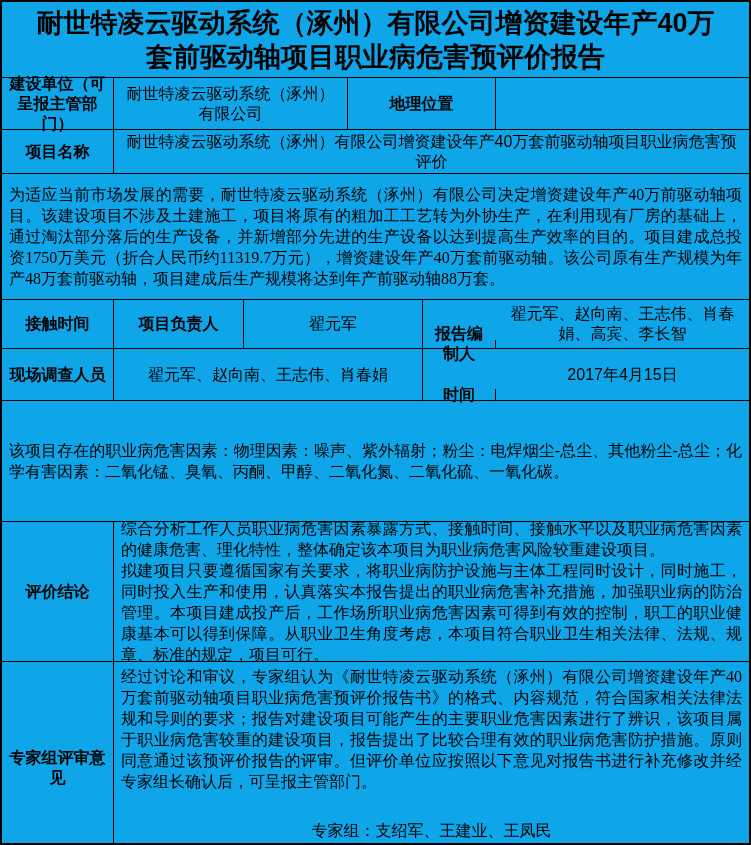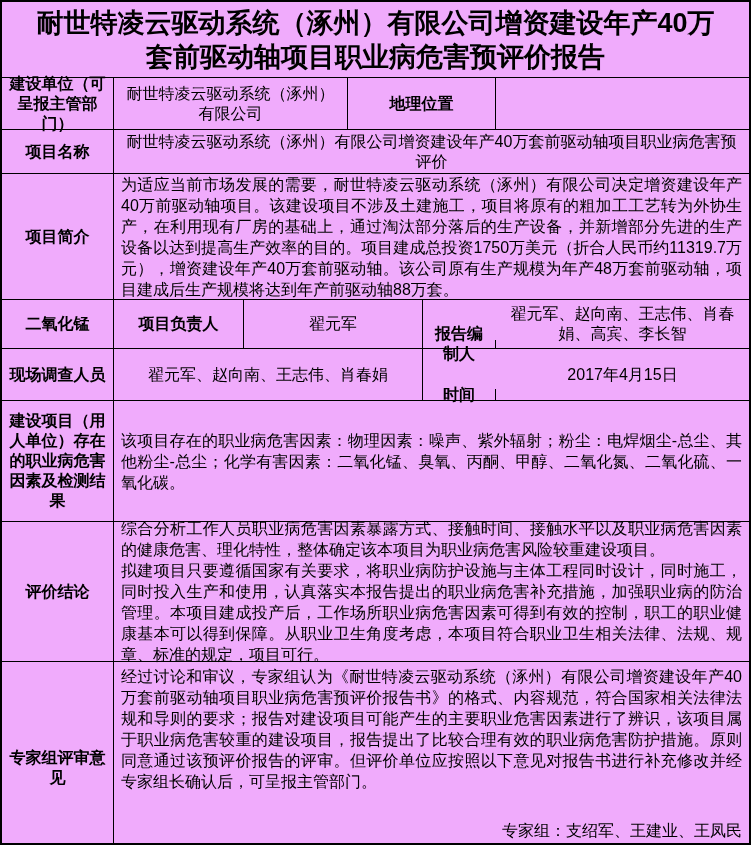--- a/index.html
+++ b/index.html
@@ -1,18 +1,18 @@
 <!DOCTYPE html>
 <html><head>
 <meta charset="utf-8">
 <style>
   html,body { margin:0; padding:0; background:#fff; }
   .page {
     width:751px; height:845px; box-sizing:border-box;
-    border:2px solid #000; background:#f0abfc; color:#000;
+    border:2px solid #000; background:#0ea5e9; color:#000;
     font-family:"Liberation Sans", sans-serif;
     display:flex; flex-direction:column; overflow:hidden;
   }
   .title-row {
     flex:0 0 75px; border-bottom:1px solid #000;
     display:flex; align-items:center; justify-content:center;
     text-align:center; font-weight:bold; font-size:27px; line-height:34px;
     padding:0 30px;
   }
   .row { display:flex; border-bottom:1px solid #000; flex:0 0 auto; box-sizing:border-box; }
@@ -31,21 +31,21 @@
   .w130 { flex:0 0 130px; width:130px; }
   .w179 { flex:0 0 179px; width:179px; }
   .w73  { flex:0 0 73px;  width:73px;margin-top:40px; }
   .w309 { flex:0 0 309px; width:309px;text-align:center; }
   .h52  { height:52px; }
   .h44  { height:44px; }
   .h126 { height:126px; }
   .h49  { height:49px; }
   .h121 { height:121px; }
   .h140 { height:140px; }
-  .para-cell { align-items:flex-end; justify-content:center; text-align:justify; padding:4px 7px; line-height:21px; }
+  .para-cell { align-items:center; justify-content:center; text-align:justify; padding:4px 7px; line-height:21px;font-family:Liberation Serif, serif; }
   .para-cell .para { text-align:justify; }
   .para-cell .plain { text-align:left;margin-top:8px; }
   .top-align { justify-content:flex-start; }
   .spacer { height:20px; }
 </style>
 </head>
 <body>
 
 <div class="page">
 
@@ -56,43 +56,41 @@
     <div class="cell w234">耐世特凌云驱动系统（涿州）有限公司</div>
     <div class="cell w148 bold">地理位置</div>
   </div>
 
   <div class="row h44">
     <div class="cell label">项目名称</div>
     <div class="cell grow end">耐世特凌云驱动系统（涿州）有限公司增资建设年产40万套前驱动轴项目职业病危害预评价</div>
   </div>
 
   <div class="row h126">
-    <div class="cell label">项目简介</div>
     <div class="cell grow end para-cell">
       <div class="para">为适应当前市场发展的需要，耐世特凌云驱动系统（涿州）有限公司决定增资建设年产40万前驱动轴项目。该建设项目不涉及土建施工，项目将原有的粗加工工艺转为外协生产，在利用现有厂房的基础上，通过淘汰部分落后的生产设备，并新增部分先进的生产设备以达到提高生产效率的目的。项目建成总投资1750万美元（折合人民币约11319.7万元），增资建设年产40万套前驱动轴。该公司原有生产规模为年产48万套前驱动轴，项目建成后生产规模将达到年产前驱动轴88万套。</div>
     </div>
   </div>
 
   <div class="row h49">
-    <div class="cell label">二氧化锰</div>
+    <div class="cell label">接触时间</div>
     <div class="cell w130 bold">项目负责人</div>
     <div class="cell w179">翟元军</div>
     <div class="cell w73 bold">报告编制人</div>
     <div class="cell grow end">翟元军、赵向南、王志伟、肖春娟、高宾、李长智</div>
   </div>
 
   <div class="row h52">
     <div class="cell label">现场调查人员</div>
     <div class="cell w309">翟元军、赵向南、王志伟、肖春娟</div>
     <div class="cell w73 bold">时间</div>
     <div class="cell grow end">2017年4月15日</div>
   </div>
 
   <div class="row h121">
-    <div class="cell label">建设项目（用人单位）存在的职业病危害因素及检测结果</div>
     <div class="cell grow end para-cell">
       <div class="para">该项目存在的职业病危害因素：物理因素：噪声、紫外辐射；粉尘：电焊烟尘-总尘、其他粉尘-总尘；化学有害因素：二氧化锰、臭氧、丙酮、甲醇、二氧化氮、二氧化硫、一氧化碳。</div>
     </div>
   </div>
 
   <div class="row h140">
     <div class="cell label">评价结论</div>
     <div class="cell grow end para-cell">
       <div class="para">综合分析工作人员职业病危害因素暴露方式、接触时间、接触水平以及职业病危害因素的健康危害、理化特性，整体确定该本项目为职业病危害风险较重建设项目。</div>
       <div class="para">拟建项目只要遵循国家有关要求，将职业病防护设施与主体工程同时设计，同时施工，同时投入生产和使用，认真落实本报告提出的职业病危害补充措施，加强职业病的防治管理。本项目建成投产后，工作场所职业病危害因素可得到有效的控制，职工的职业健康基本可以得到保障。从职业卫生角度考虑，本项目符合职业卫生相关法律、法规、规章、标准的规定，项目可行。</div>

